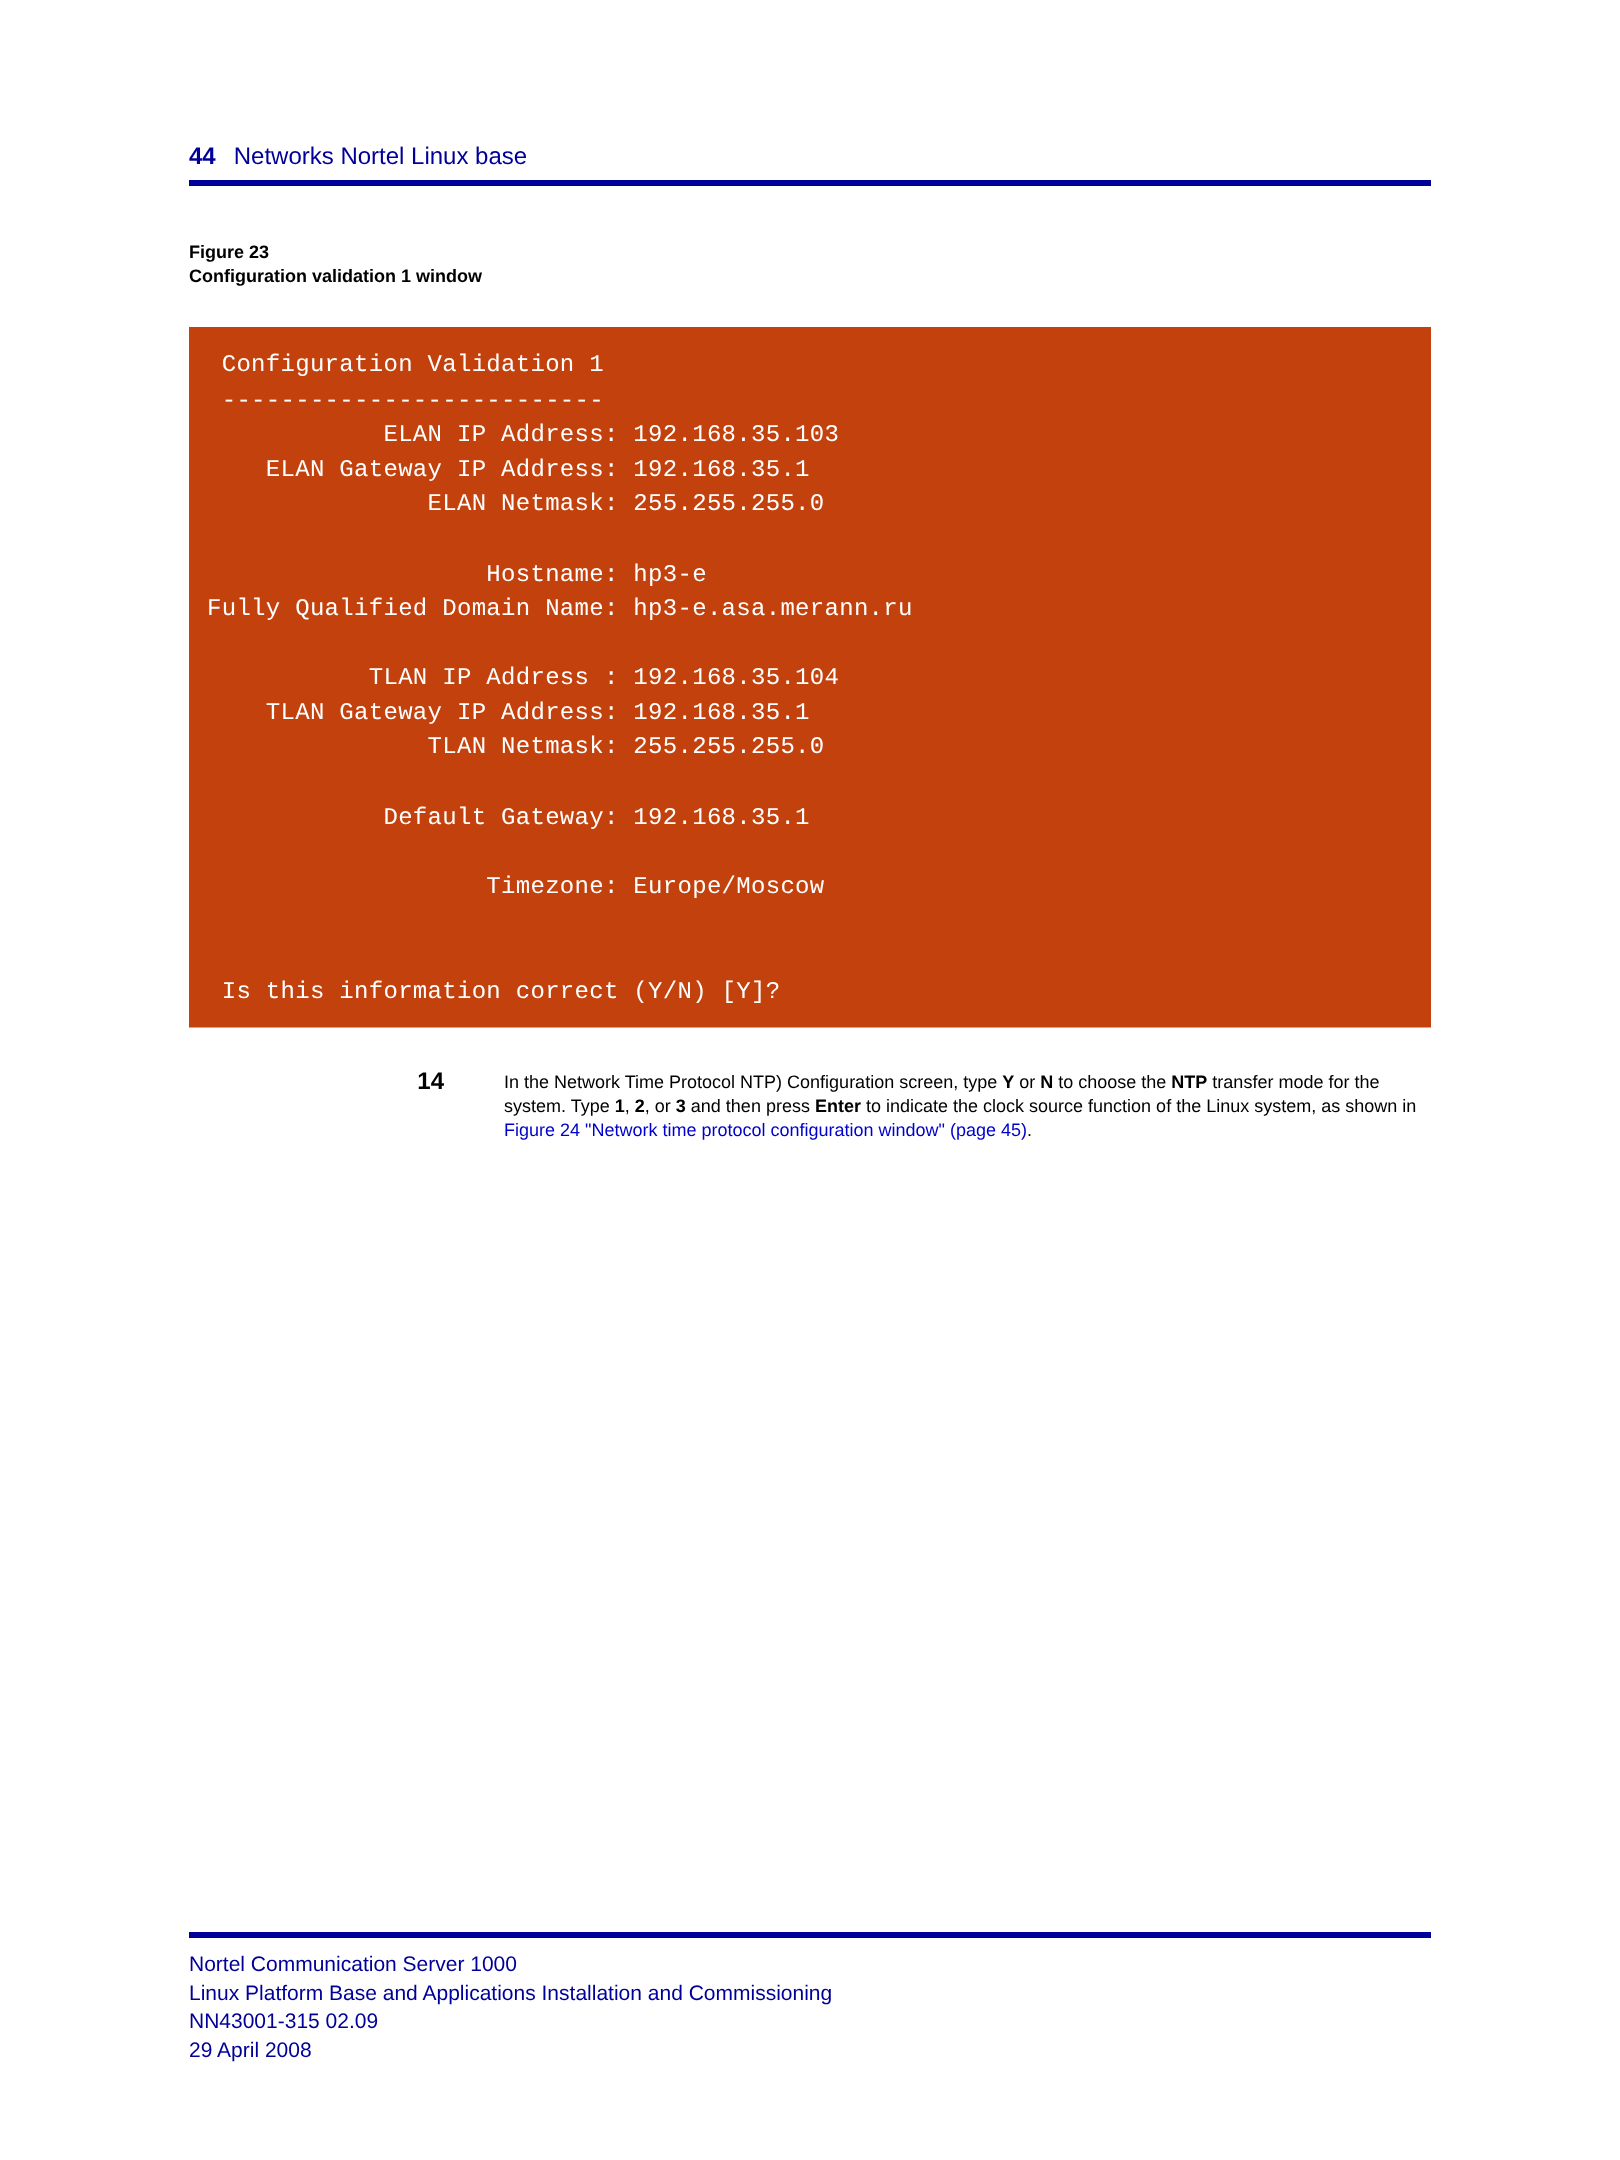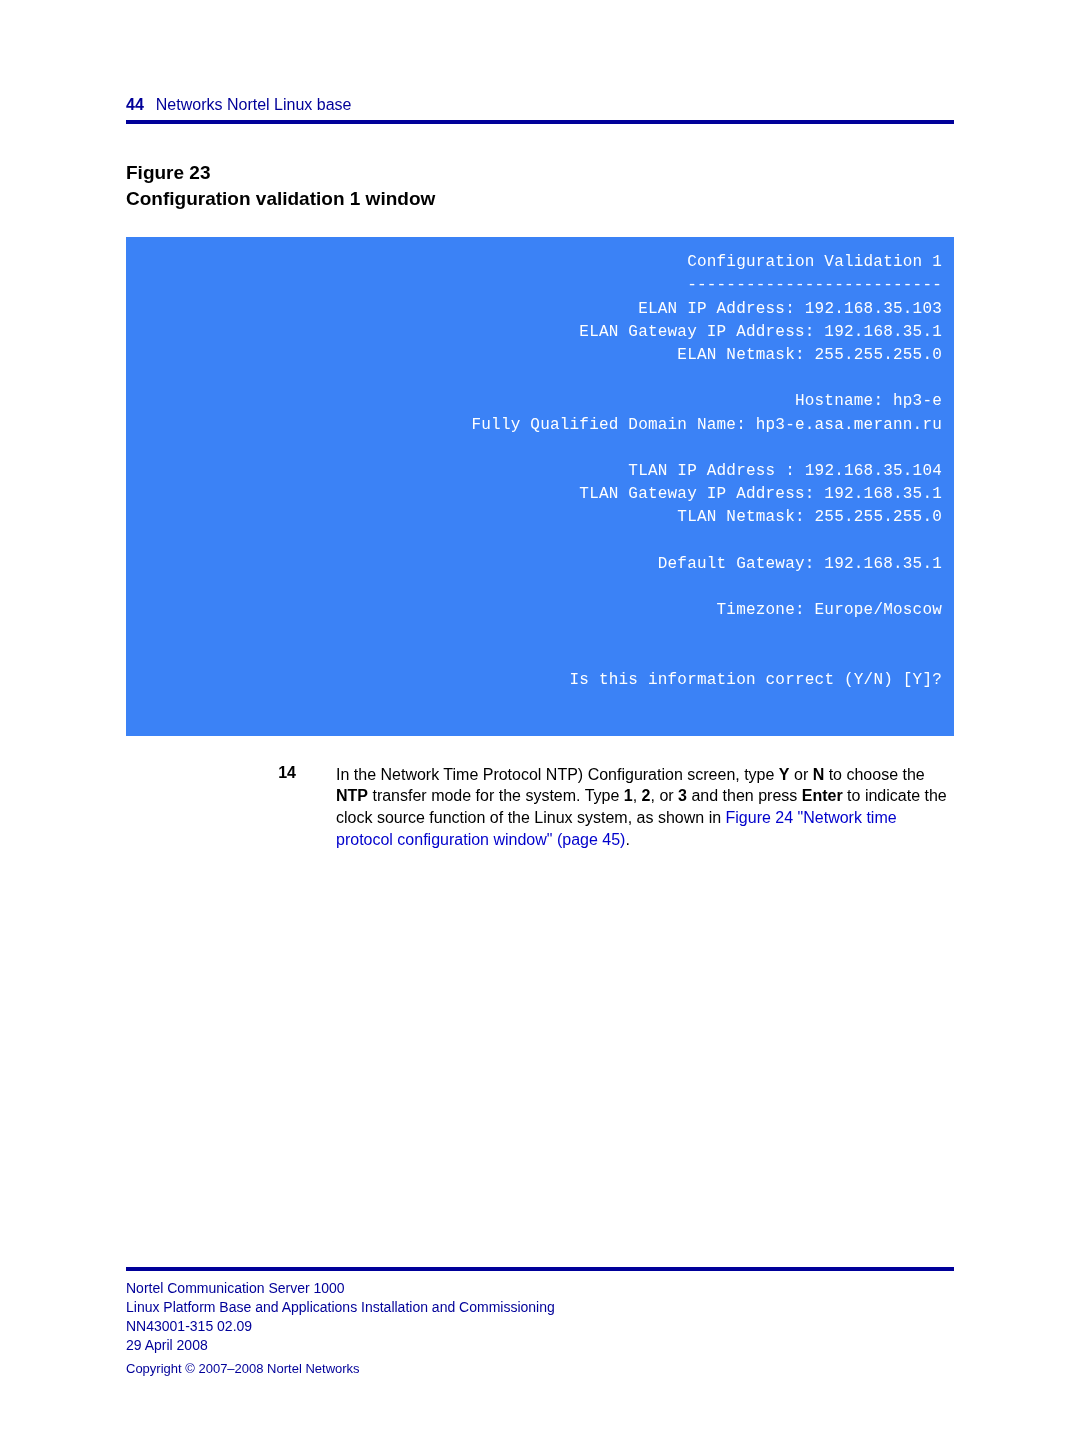--- a/index.html
+++ b/index.html
@@ -26,50 +26,49 @@
   .header-line .page-num { color: #000099; font-weight: bold; }
   .header-line .section  { color: #000099; }
   .rule-thick {
     height: 4px;
     background: #000099;
     margin-top: 6px;
   }
   .figure-caption {
     margin-top: 36px;
     font-weight: bold;
-    font-size: 19px;
+    font-size: 12px;
     line-height: 1.35;
   }
   .terminal {
     margin-top: 26px;
-    background: #3b82f6;
+    background: #c2410c;
     color: #fff;
     font-family: "Courier New", Courier, monospace;
     font-size: 16px;
     line-height: 1.45;
-    padding: 14px 12px 44px 12px;
+    padding: 14px 12px 12px 12px;
     white-space: pre;
     letter-spacing: 0.2px;
-    text-align: right;
   }
   .step-block {
     display: flex;
     margin-top: 28px;
   }
   .step-num {
     width: 210px;
     text-align: right;
     padding-right: 40px;
     font-weight: bold;
     font-size: 16px;
     box-sizing: border-box;
   }
   .step-text {
     flex: 1;
-    font-size: 16px;
+    font-size: 12px;
     line-height: 1.35;
   }
   .step-text a { color: #0000cc; text-decoration: none; }
   .note-block {
     margin-top: 20px;
     margin-left: 30px;
   }
   .footer {
     position: absolute;
     left: 112px;
@@ -135,16 +134,15 @@
   </div>
 
   <div class="footer">
     <div class="rule-thick"></div>
     <div class="footer-center">
       <span>Nortel Communication Server 1000</span><br>
       <span>Linux Platform Base and Applications Installation and Commissioning</span><br>
       <span>NN43001-315   02.09</span><br>
       <span>29 April 2008</span>
     </div>
-    <div class="footer-left">Copyright © 2007–2008 Nortel Networks</div>
   </div>
 
 </div>
 
 </body></html>

